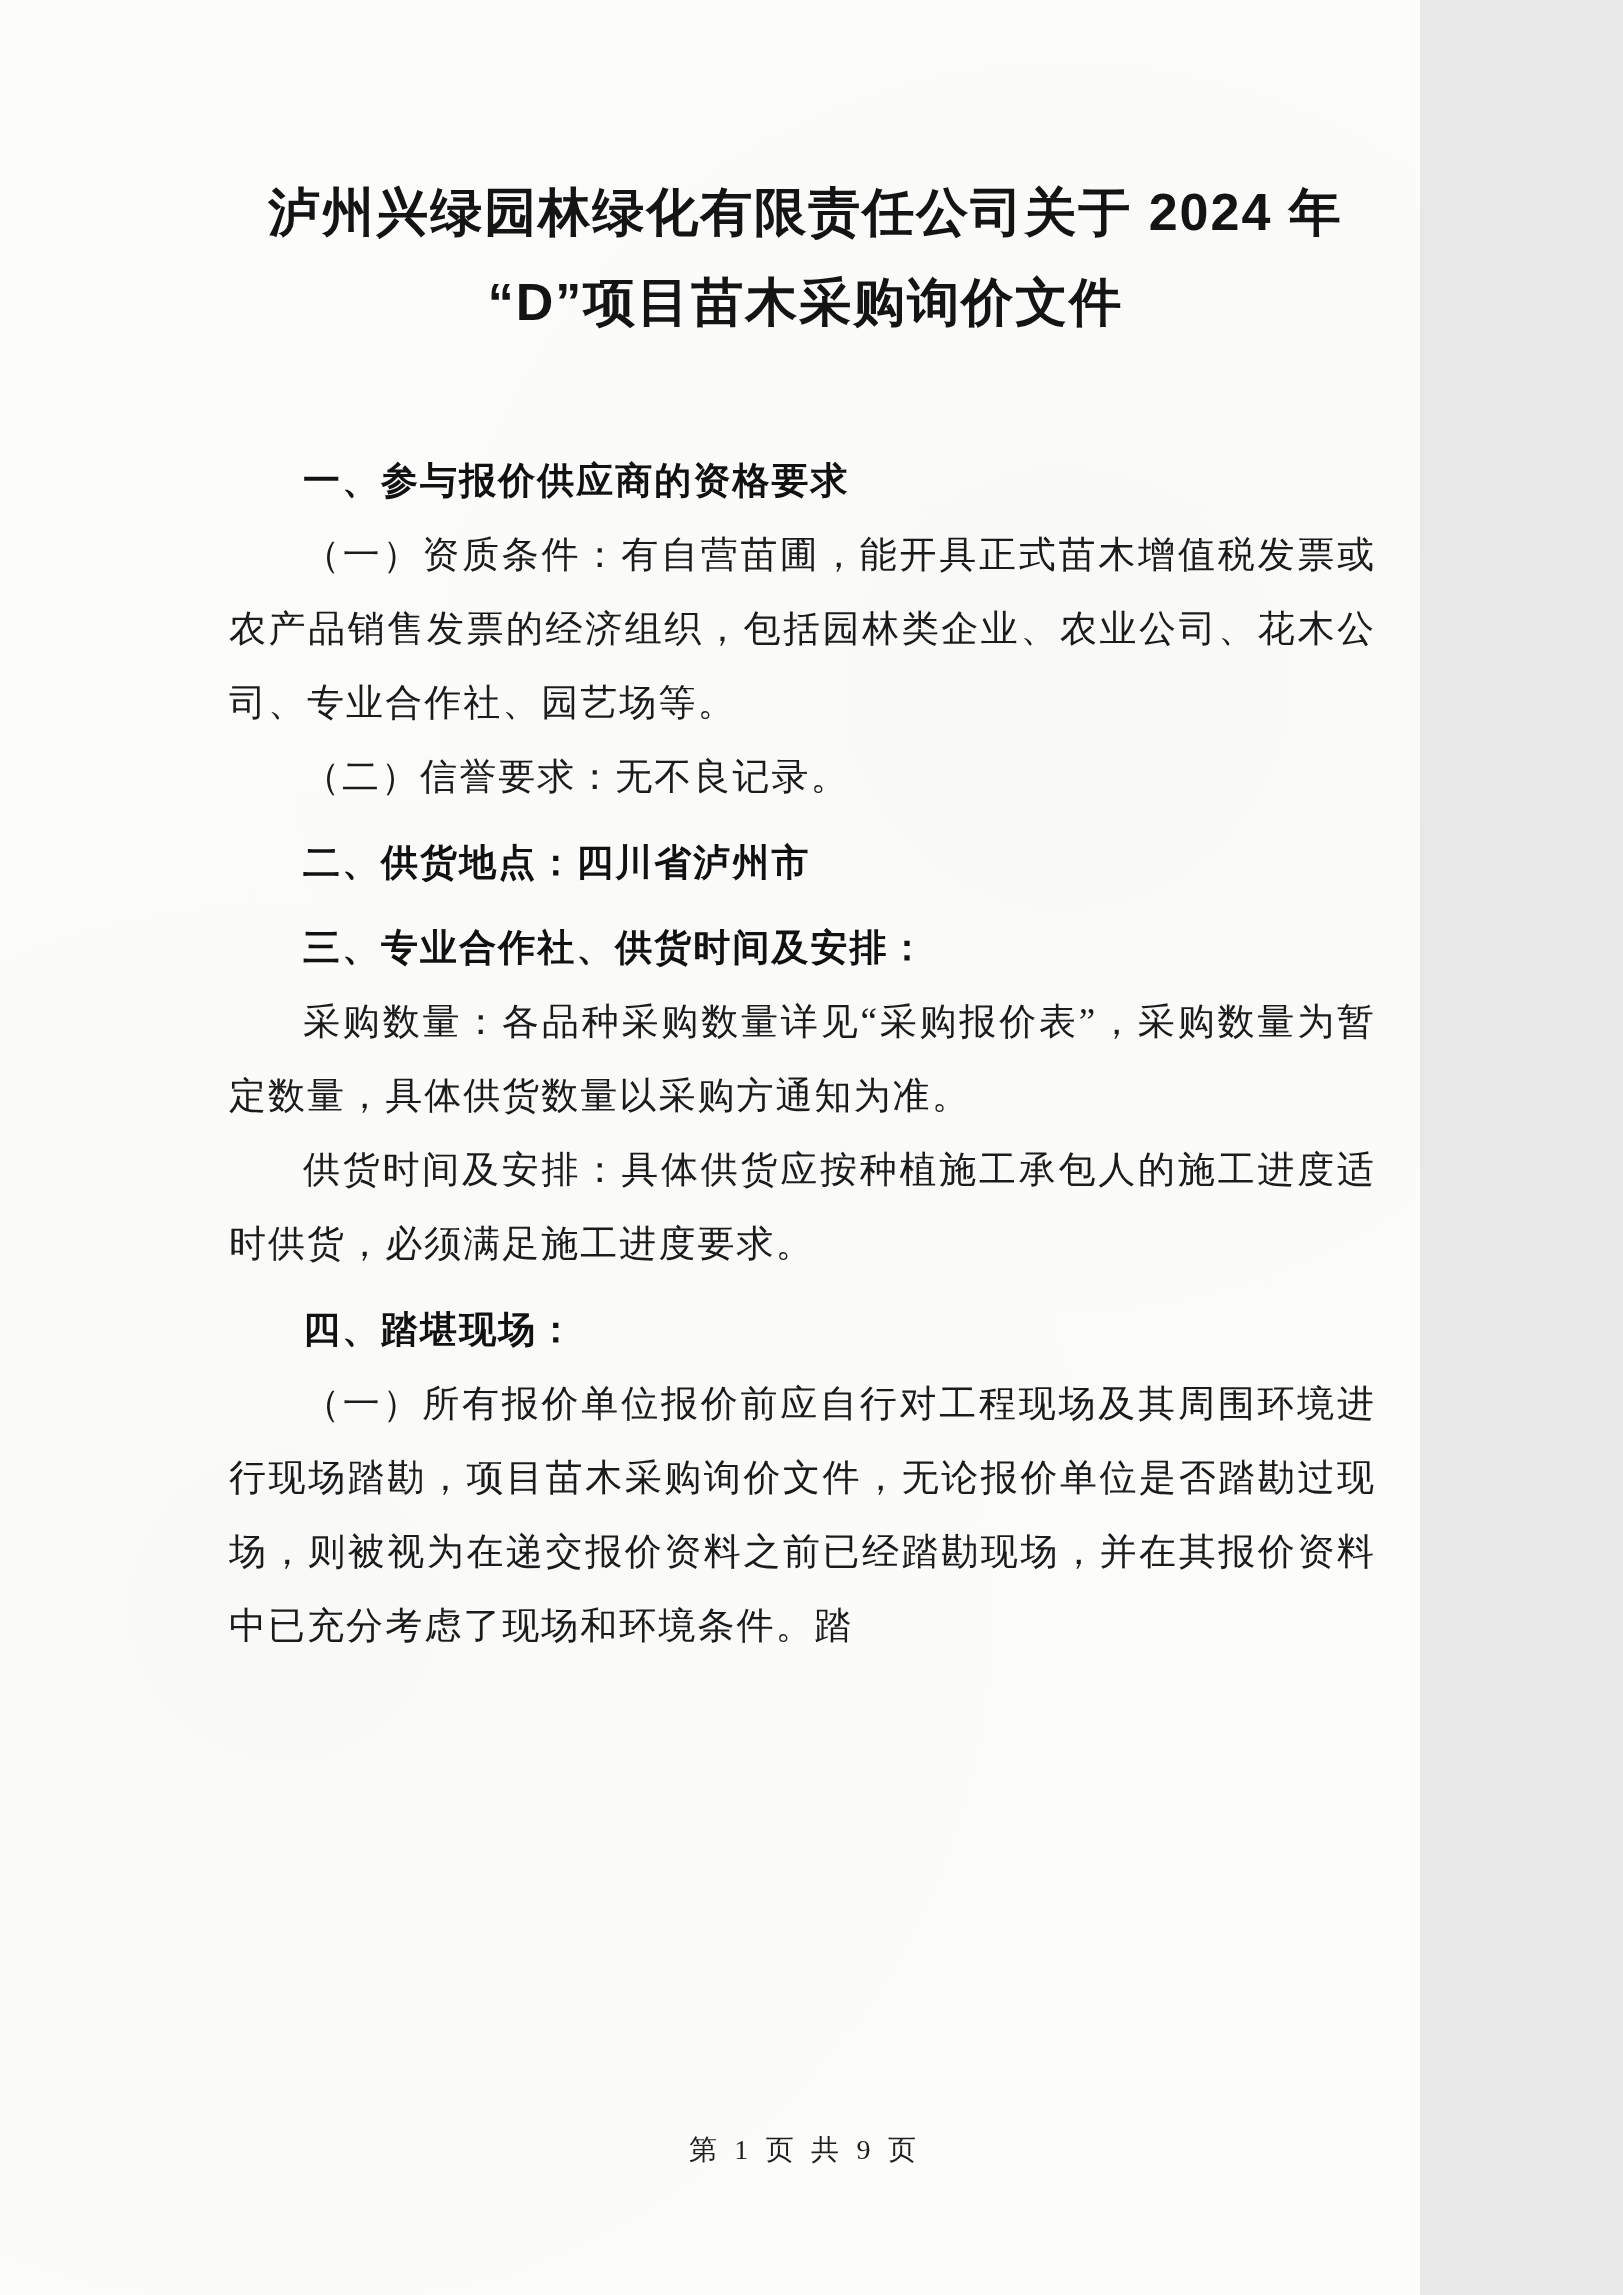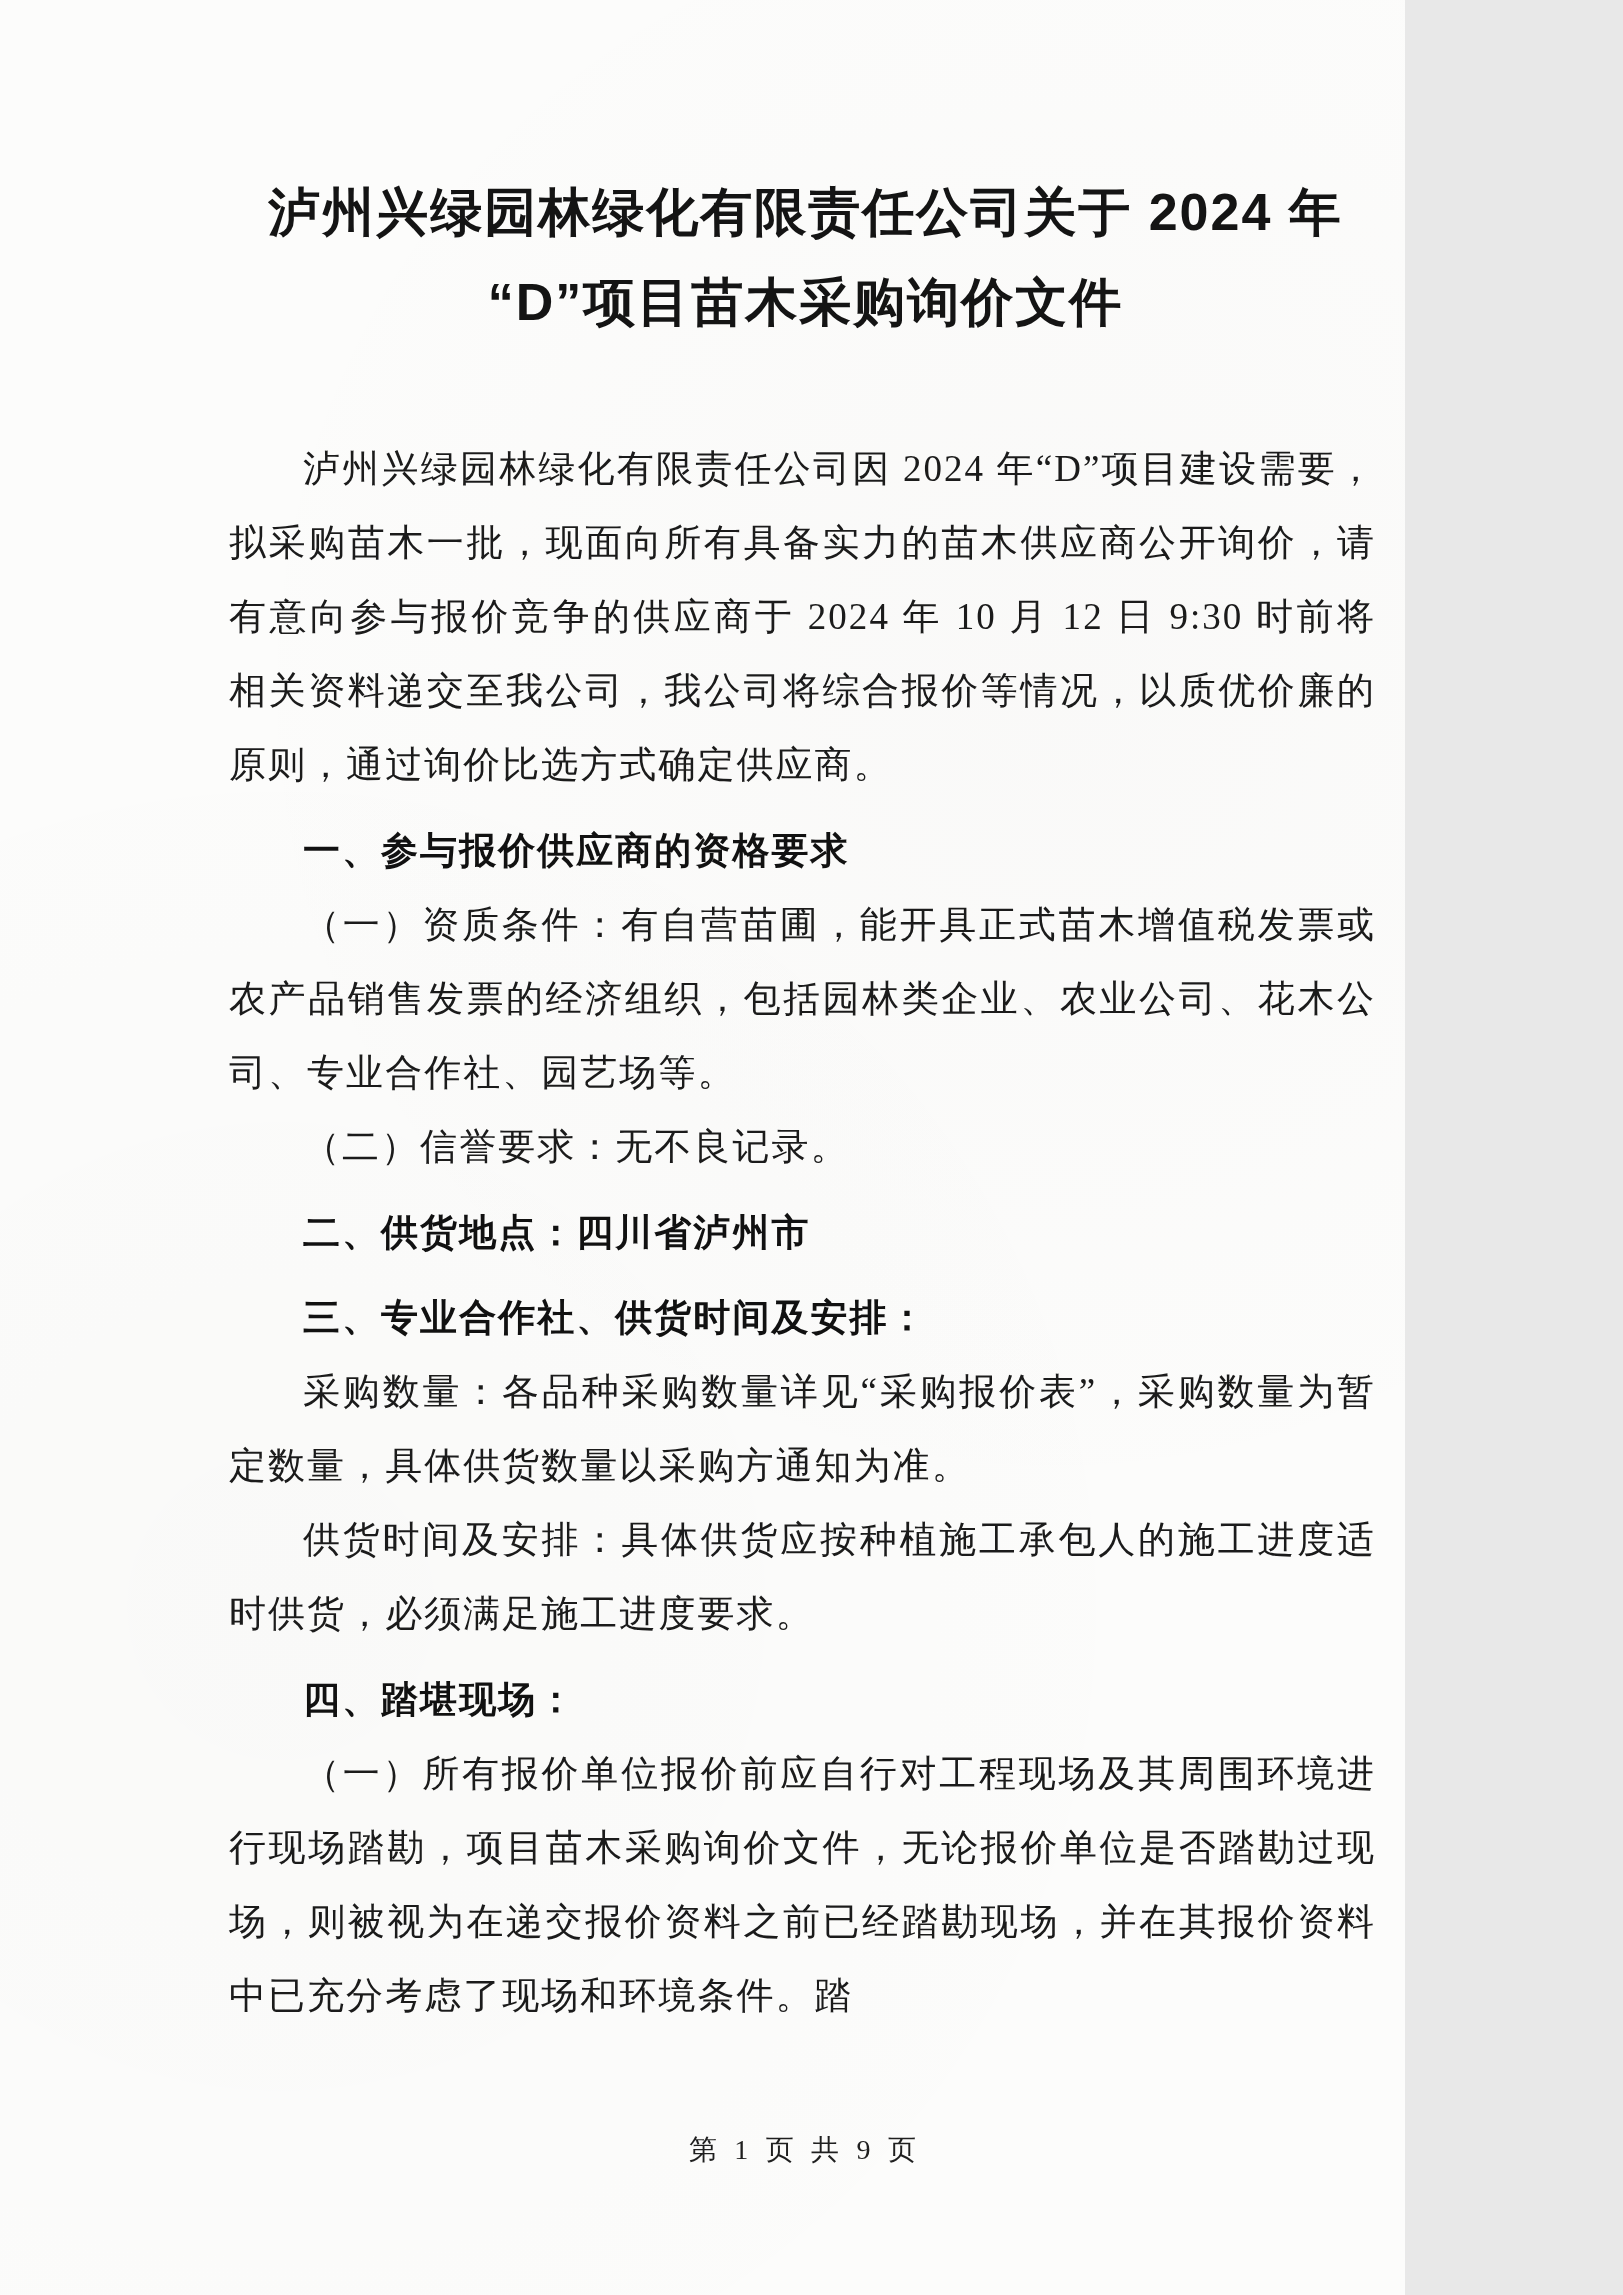--- a/index.html
+++ b/index.html
@@ -11,20 +11,21 @@
   }
   .page {
     position: relative;
     width: 1405px;
     height: 2295px;
     background:
       radial-gradient(circle at 75% 30%, rgba(120,100,100,0.02), transparent 45%),
       radial-gradient(circle at 20% 70%, rgba(0,0,0,0.012), transparent 50%),
       #fcfcfb;
     overflow: hidden;
+    padding-left: 15px;
   }
   .doc-title {
     position: absolute;
     top: 167px;
     left: 223px;
     width: 1165px;
     margin: 0;
     text-align: center;
     font-family: "Liberation Sans", sans-serif;
     font-weight: bold;
@@ -74,21 +75,20 @@
 <body>
 
 <div class="page">
 
   <h1 class="doc-title">
     <span class="title-line">泸州兴绿园林绿化有限责任公司关于 2024 年</span>
     <span class="title-line">“D”项目苗木采购询价文件</span>
   </h1>
 
   <div class="content">
-    <p class="para">泸州兴绿园林绿化有限责任公司因 2024 年“D”项目建设需要，拟采购苗木一批，现面向所有具备实力的苗木供应商公开询价，请有意向参与报价竞争的供应商于 2024 年 10 月 12 日 9:30 时前将相关资料递交至我公司，我公司将综合报价等情况，以质优价廉的原则，通过询价比选方式确定供应商。</p>
     <p class="heading">一、参与报价供应商的资格要求</p>
     <p class="para">（一）资质条件：有自营苗圃，能开具正式苗木增值税发票或农产品销售发票的经济组织，包括园林类企业、农业公司、花木公司、专业合作社、园艺场等。</p>
     <p class="para">（二）信誉要求：无不良记录。</p>
     <p class="heading">二、供货地点：四川省泸州市</p>
     <p class="heading">三、专业合作社、供货时间及安排：</p>
     <p class="para">采购数量：各品种采购数量详见“采购报价表”，采购数量为暂定数量，具体供货数量以采购方通知为准。</p>
     <p class="para">供货时间及安排：具体供货应按种植施工承包人的施工进度适时供货，必须满足施工进度要求。</p>
     <p class="heading">四、踏堪现场：</p>
     <p class="para">（一）所有报价单位报价前应自行对工程现场及其周围环境进行现场踏勘，项目苗木采购询价文件，无论报价单位是否踏勘过现场，则被视为在递交报价资料之前已经踏勘现场，并在其报价资料中已充分考虑了现场和环境条件。踏</p>
   </div>

